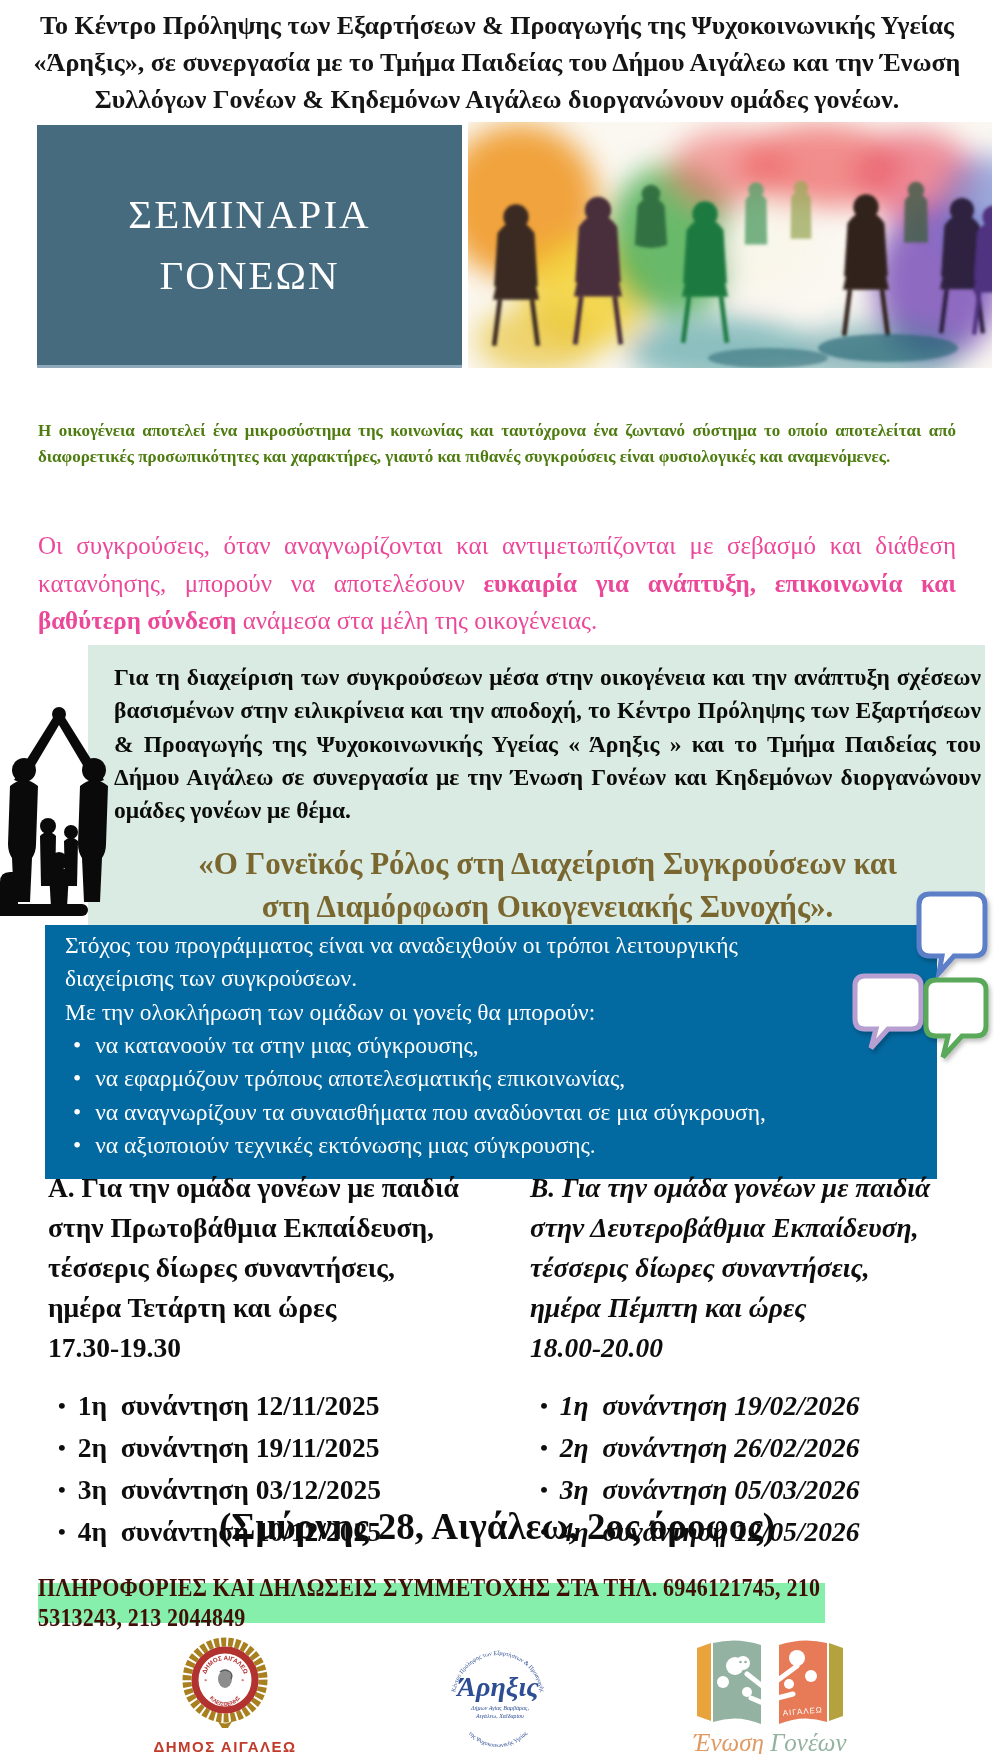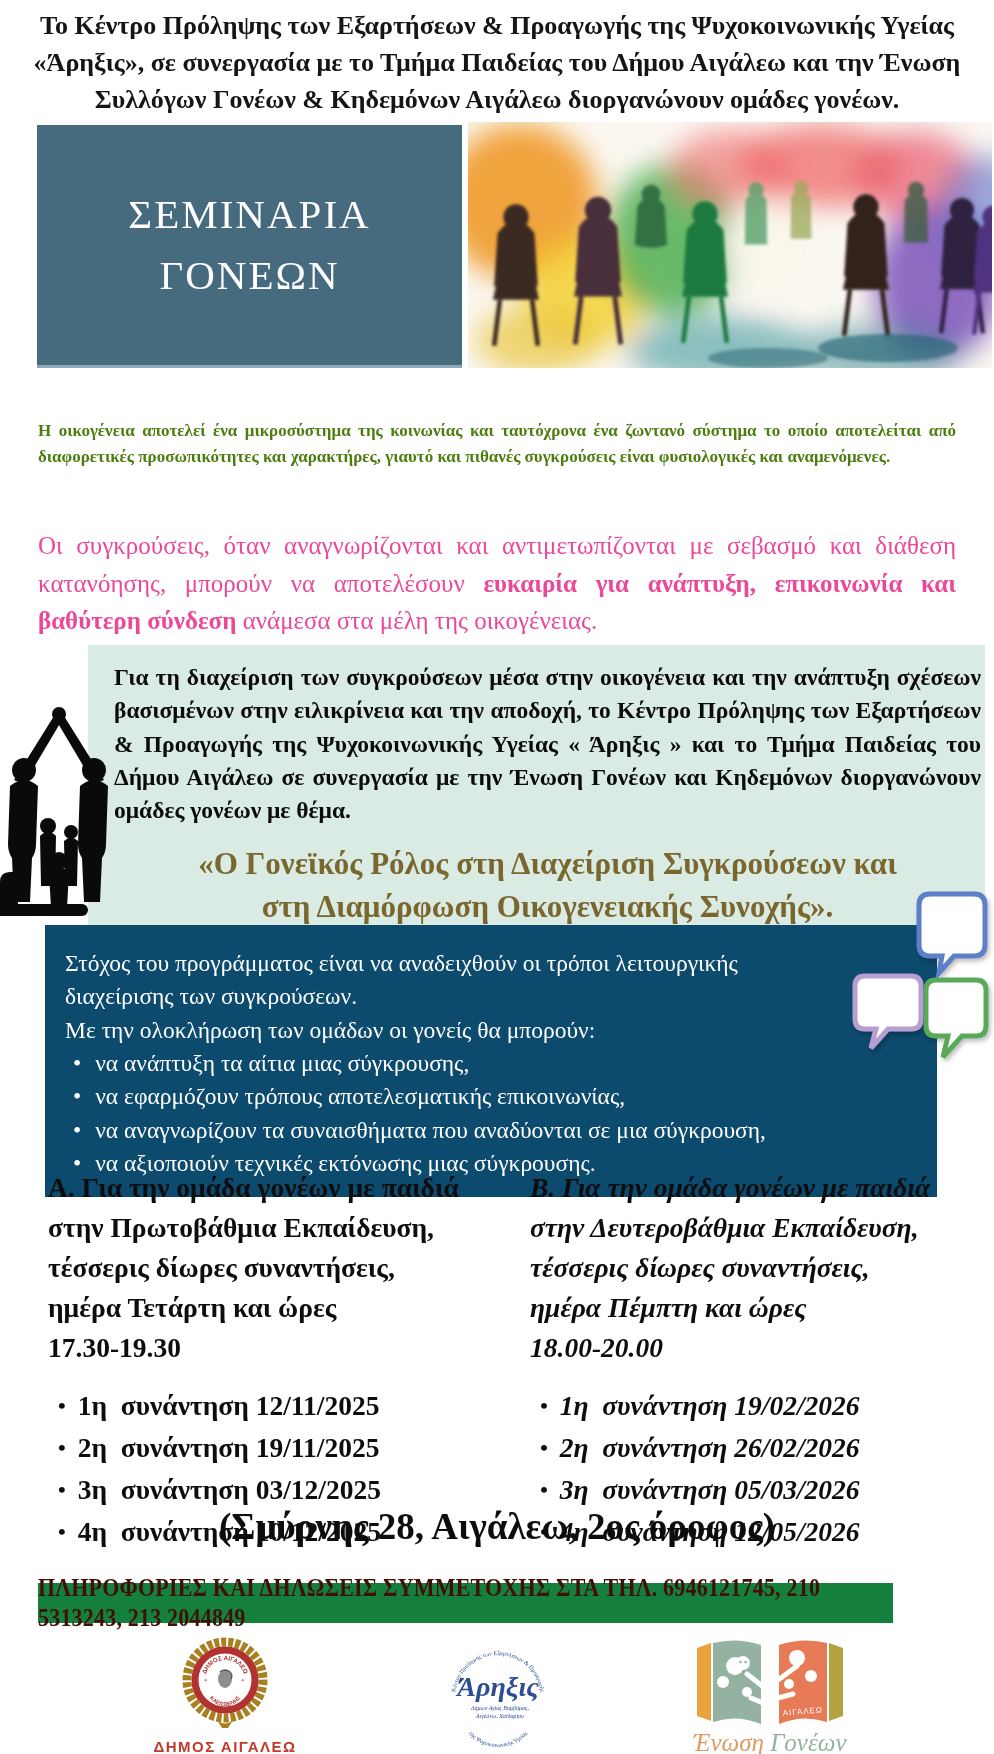--- a/index.html
+++ b/index.html
@@ -26,44 +26,44 @@
 
   .mint-box{position:absolute;top:645px;left:88px;width:897px;background:#d9ebe3;
             padding:16px 4px 20px 26px;}
   .mint-p{font-weight:bold;font-size:23.5px;line-height:1.42;text-align:justify;color:#0b0b0b;}
   .mint-title{margin-top:14px;text-align:center;color:#7a672f;font-size:31px;
               font-weight:bold;line-height:1.4;white-space:pre-line;}
 
   .family-icon{position:absolute;left:0;top:658px;width:118px;height:258px;}
   .family-icon svg{display:block;width:100%;height:100%;}
 
-  .goals-box{position:absolute;top:925px;left:45px;width:892px;background:#0c4a6e;
-             color:#fff;padding:22px 18px 16px 20px;font-size:23.5px;line-height:1.42;}
+  .goals-box{position:absolute;top:925px;left:45px;width:892px;background:#0369a1;
+             color:#fff;padding:4px 18px 16px 20px;font-size:23.5px;line-height:1.42;}
   .goals-objective{max-width:710px;}
   .goals-completion{max-width:760px;}
   .goal-item{display:flex;max-width:830px;}
   .goal-item::before{content:"•";margin-right:14px;margin-left:8px;}
 
   .bubbles{position:absolute;left:850px;top:886px;width:144px;height:200px;}
   .bubbles svg{display:block;width:100%;height:100%;}
 
   .group{position:absolute;top:1168px;color:#0d0d0d;}
   .group-a{left:48px;width:440px;}
   .group-b{left:530px;width:440px;font-style:italic;}
   .group-heading{font-size:27.5px;font-weight:bold;line-height:1.45;white-space:pre-line;}
   .sessions{margin-top:18px;margin-left:10px;font-size:27.5px;font-weight:bold;line-height:1.52;}
   .session-item{display:flex;align-items:baseline;}
   .session-item::before{content:"•";font-size:22px;margin-right:12px;position:relative;top:-2px;}
   .session-text{white-space:pre-wrap;}
 
   .address{position:absolute;top:1505px;left:0;right:0;text-align:center;
            font-size:37px;font-weight:bold;color:#0d0d0d;}
 
-  .contact-bar{position:absolute;top:1583px;left:38px;width:855px;height:40px;
-               background:#15803d;display:flex;align-items:center;justify-content:center;}
+  .contact-bar{position:absolute;top:1583px;left:38px;width:787px;height:40px;
+               background:#86efac;display:flex;align-items:center;justify-content:center;}
   .contact-text{font-size:22px;font-weight:bold;color:#401008;letter-spacing:0.2px;
                 transform:scaleY(1.15);}
 
   .logo-block{position:absolute;text-align:center;}
   .logo-municipality{left:130px;top:1636px;width:190px;}
   .logo-municipality .caption{margin-top:2px;font-family:"Liberation Sans", sans-serif;
         font-weight:bold;font-size:15px;color:#c13b2b;letter-spacing:1.5px;}
   .logo-arixis{left:420px;top:1634px;width:155px;}
   .logo-enosi{left:655px;top:1636px;width:230px;}
   .enosi-caption{font-size:25px;font-style:italic;line-height:1;margin-top:-2px;}
@@ -213,21 +213,21 @@
         <path d="M49,214 q10,-9 20,0 l-2,36 h-16 z"></path>
       <path d="M0,224 q0,-10 10,-10 h8 v44 h-18 z"></path>
       <rect x="0" y="246" width="88" height="12" rx="6"></rect>
     </svg>
   </div>
 
   <div class="goals-box">
     <div class="goals-objective">Στόχος του προγράμματος είναι να αναδειχθούν οι τρόποι λειτουργικής διαχείρισης των συγκρούσεων.</div>
     <div class="goals-completion">Με την ολοκλήρωση των ομάδων οι γονείς θα μπορούν:</div>
     <div class="goal-item">
-        <span>να ανάπτυξη τα αίτια μιας σύγκρουσης,</span>
+        <span>να κατανοούν τα στην μιας σύγκρουσης,</span>
       </div>
     <div class="goal-item">
         <span>να εφαρμόζουν τρόπους αποτελεσματικής επικοινωνίας,</span>
       </div>
     <div class="goal-item">
         <span>να αναγνωρίζουν τα συναισθήματα που αναδύονται σε μια σύγκρουση,</span>
       </div>
     <div class="goal-item">
         <span>να αξιοποιούν τεχνικές εκτόνωσης μιας σύγκρουσης.</span>
       </div>

